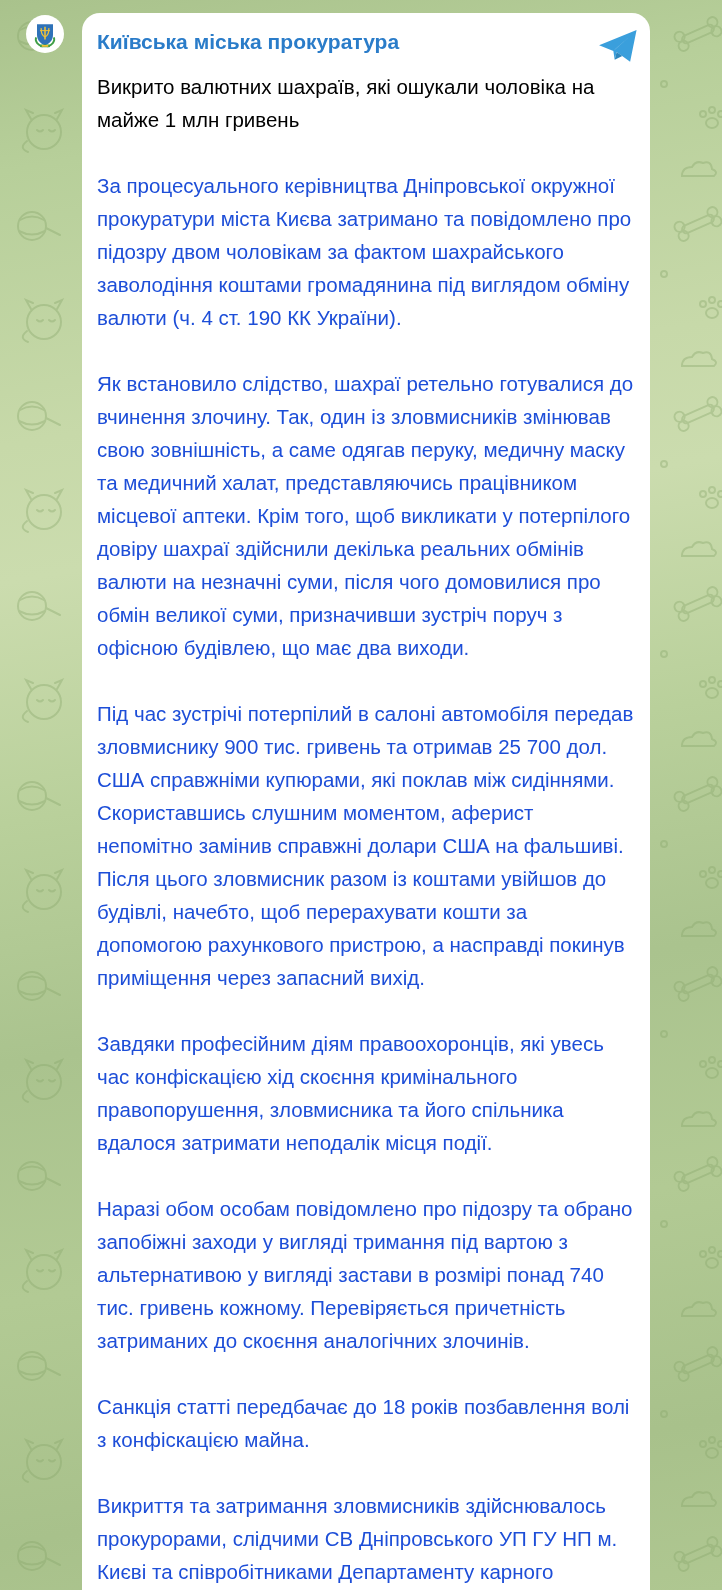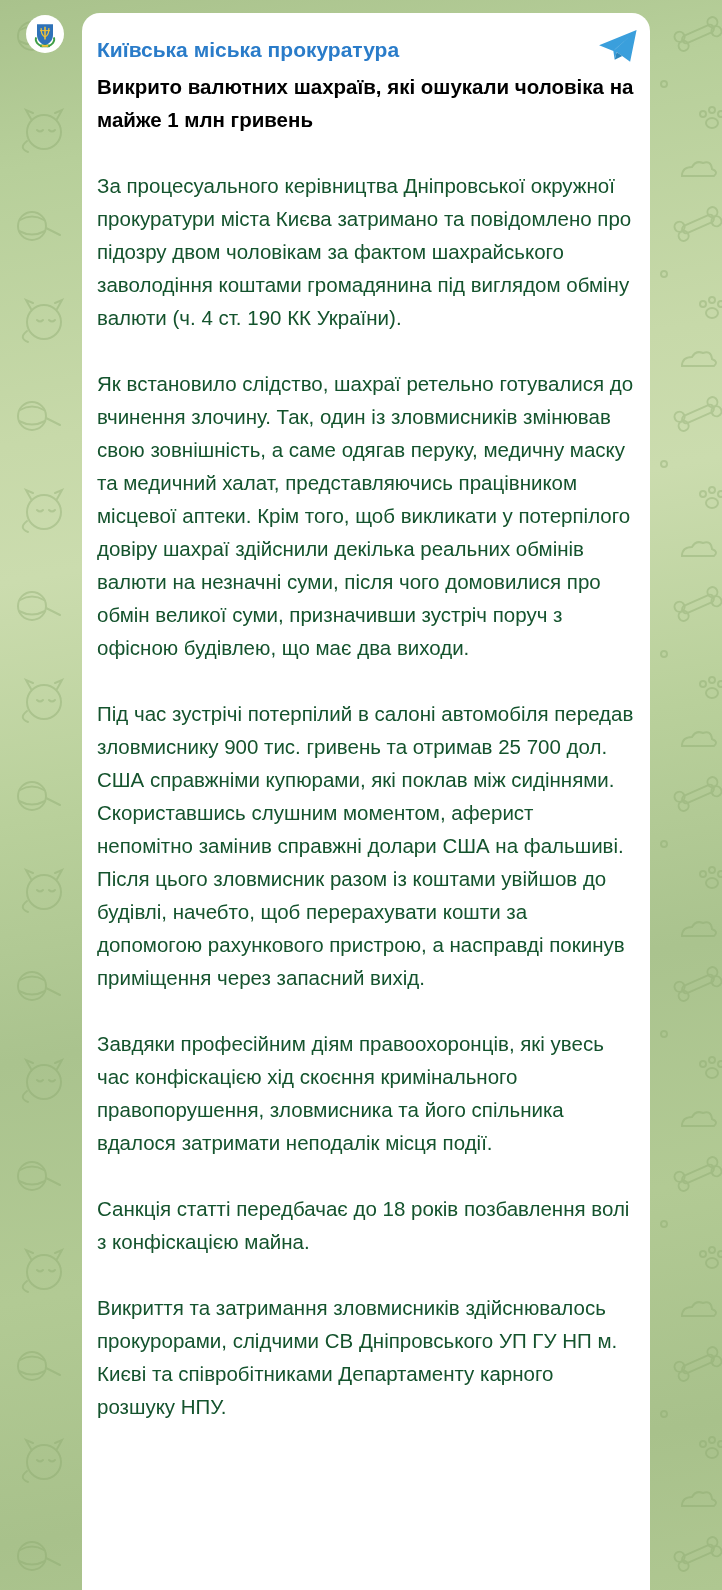--- a/index.html
+++ b/index.html
@@ -53,51 +53,51 @@
     top: 13px;
     width: 568px;
     height: 1577px;
     background: #ffffff;
     border-radius: 18px 18px 0 0;
     box-sizing: border-box;
     padding: 13px 14px 20px 15px;
   }
   .bubble-header {
     display: flex;
-    align-items: flex-end;
+    align-items: flex-start;
     justify-content: space-between;
   }
   .channel-name {
     color: #2a7cc9;
     font-weight: bold;
     font-size: 21px;
     line-height: 26px;
     padding-top: 3px;
     cursor: pointer;
   }
   .plane {
     width: 40px;
     height: 34px;
     margin-top: 3px;
     margin-right: -2px;
     cursor: pointer;
     flex: 0 0 auto;
   }
   .post-title {
-    font-weight: bold;
+    font-weight: normal;
     font-size: 20.5px;
     line-height: 33px;
     color: #000000;
     width: 537px;
     margin-top: 7px;
   }
   .post-text p {
     font-size: 20.5px;
     line-height: 33px;
-    color: #14532d;
+    color: #1d4ed8;
     width: 537px;
     margin: 33px 0 0 0;
   }
 </style>
 </head>
 <body>
 
 <div class="chat-bg">
   <svg class="pattern" xmlns="http://www.w3.org/2000/svg">
     <defs>
@@ -160,18 +160,19 @@
     </svg>
   </div>
 
   <div class="post-title">Викрито валютних шахраїв, які ошукали чоловіка на майже 1 млн гривень</div>
 
   <div class="post-text">
     <p>За процесуального керівництва Дніпровської окружної прокуратури міста Києва затримано та повідомлено про підозру двом чоловікам за фактом шахрайського заволодіння коштами громадянина під виглядом обміну валюти (ч. 4 ст. 190 КК України).</p>
     <p>Як встановило слідство, шахраї ретельно готувалися до вчинення злочину. Так, один із зловмисників змінював свою зовнішність, а саме одягав перуку, медичну маску та медичний халат, представляючись працівником місцевої аптеки. Крім того, щоб викликати у потерпілого довіру шахраї здійснили декілька реальних обмінів валюти на незначні суми, після чого домовилися про обмін великої суми, призначивши зустріч поруч з офісною будівлею, що має два виходи.</p>
     <p>Під час зустрічі потерпілий в салоні автомобіля передав зловмиснику 900 тис. гривень та отримав 25 700 дол. США справжніми купюрами, які поклав між сидіннями. Скориставшись слушним моментом, аферист непомітно замінив справжні долари США на фальшиві. Після цього зловмисник разом із коштами увійшов до будівлі, начебто, щоб перерахувати кошти за допомогою рахункового пристрою, а насправді покинув приміщення через запасний вихід.</p>
     <p>Завдяки професійним діям правоохоронців, які увесь час конфіскацією хід скоєння кримінального правопорушення, зловмисника та його спільника вдалося затримати неподалік місця події.</p>
+    <p>Наразі обом особам повідомлено про підозру та обрано запобіжні заходи у вигляді тримання під вартою з альтернативою у вигляді застави в розмірі понад 740 тис. гривень кожному. Перевіряється причетність затриманих до скоєння аналогічних злочинів.</p>
     <p>Санкція статті передбачає до 18 років позбавлення волі з конфіскацією майна.</p>
     <p>Викриття та затримання зловмисників здійснювалось прокурорами, слідчими СВ Дніпровського УП ГУ НП м. Києві та співробітниками Департаменту карного розшуку НПУ.</p>
 
   </div>
 
 </div>
 
 </body></html>

